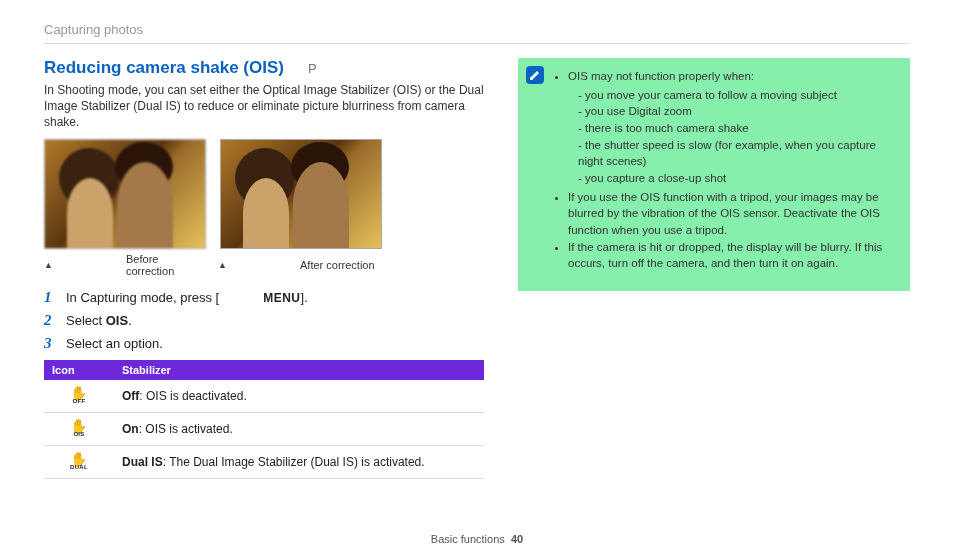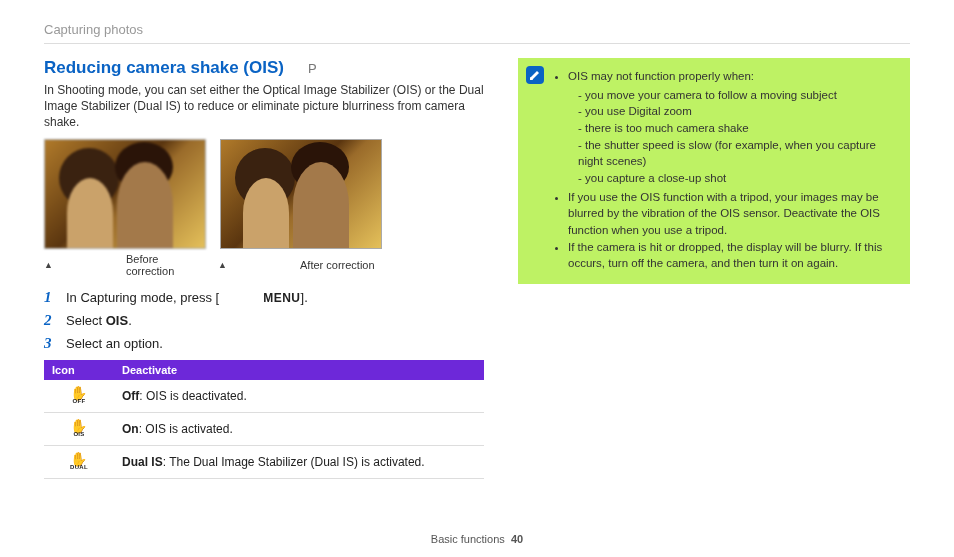--- a/index.html
+++ b/index.html
@@ -27,21 +27,21 @@
   ol.steps li{font-size:13px;color:#222;margin-bottom:6px;display:flex;align-items:baseline;gap:10px;}
   ol.steps li .num{color:#0a63c4;font-style:italic;font-weight:600;font-size:15px;font-family:Georgia,serif;width:12px;}
   ol.steps li .menu{font-weight:800;letter-spacing:0.5px;font-size:12px;padding-left:44px;}
   table.opts{border-collapse:collapse;width:100%;font-size:12px;}
   table.opts th{background:#6d28d9;color:#fff;font-weight:600;text-align:left;padding:4px 8px;font-size:11px;}
   table.opts th:first-child{width:54px;}
   table.opts td{border-bottom:1px solid #ddd;padding:6px 8px;vertical-align:middle;}
   table.opts td.icon{text-align:center;}
   .ois-icon{display:inline-block;font-size:14px;line-height:1;}
   .ois-sub{display:block;font-size:6px;font-weight:700;letter-spacing:0.3px;margin-top:-2px;}
-  .notebox{background:#bef264;border-radius:0;padding:10px 12px 12px 36px;font-size:11.5px;line-height:1.45;color:#333;position:relative;}
+  .notebox{background:#86efac;border-radius:0;padding:10px 12px 19px 36px;font-size:11.5px;line-height:1.45;color:#333;position:relative;}
   .notebox .noteicon{position:absolute;left:8px;top:8px;width:18px;height:18px;border-radius:4px;background:#0a63c4;color:#fff;display:flex;align-items:center;justify-content:center;font-size:11px;}
   .notebox ul{list-style:disc;margin:0;padding-left:14px;}
   .notebox ul ul{list-style:none;padding-left:10px;margin:2px 0;}
   .notebox ul ul li::before{content:"-  ";}
   .footer{position:absolute;bottom:12px;left:0;right:0;text-align:center;font-size:11px;color:#555;}
   .footer .pn{font-weight:700;}
 </style>
 </head>
 <body>
 
@@ -94,21 +94,21 @@
         <li>
           <span class="num">3</span>
           <span>Select an option.</span>
         </li>
       </ol>
 
       <table class="opts">
         <thead>
             <tr>
           <th>Icon</th>
-          <th>Deactivate</th>
+          <th>Stabilizer</th>
         </tr>
           </thead>
         <tbody>
           <tr>
             <td class="icon"><span class="ois-icon">✋<span class="ois-sub">OFF</span></span></td>
             <td><b>Off</b><span>: OIS is deactivated.</span></td>
           </tr>
           <tr>
             <td class="icon"><span class="ois-icon">✋<span class="ois-sub">OIS</span></span></td>
             <td><b>On</b><span>: OIS is activated.</span></td>

